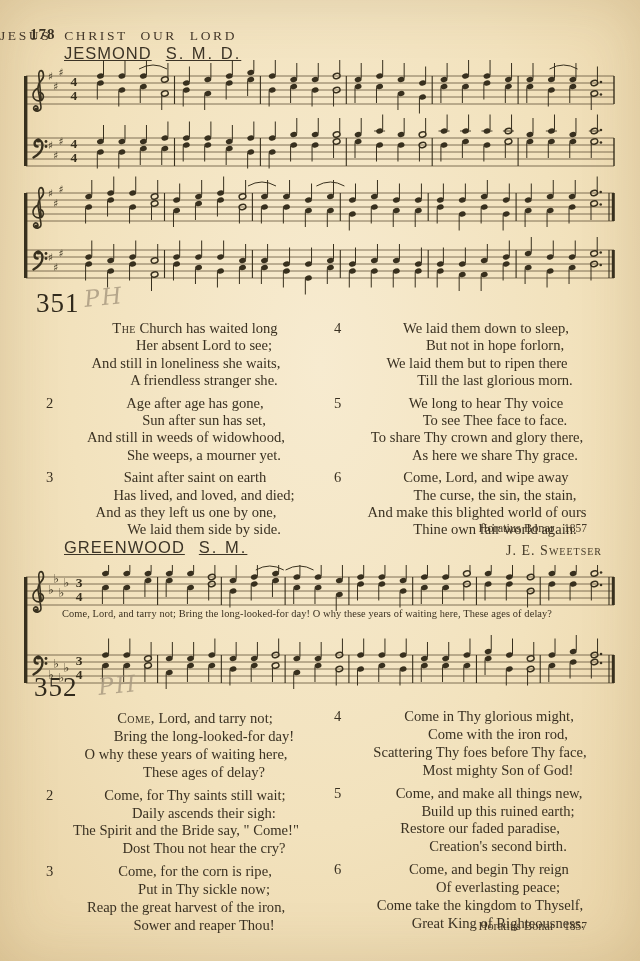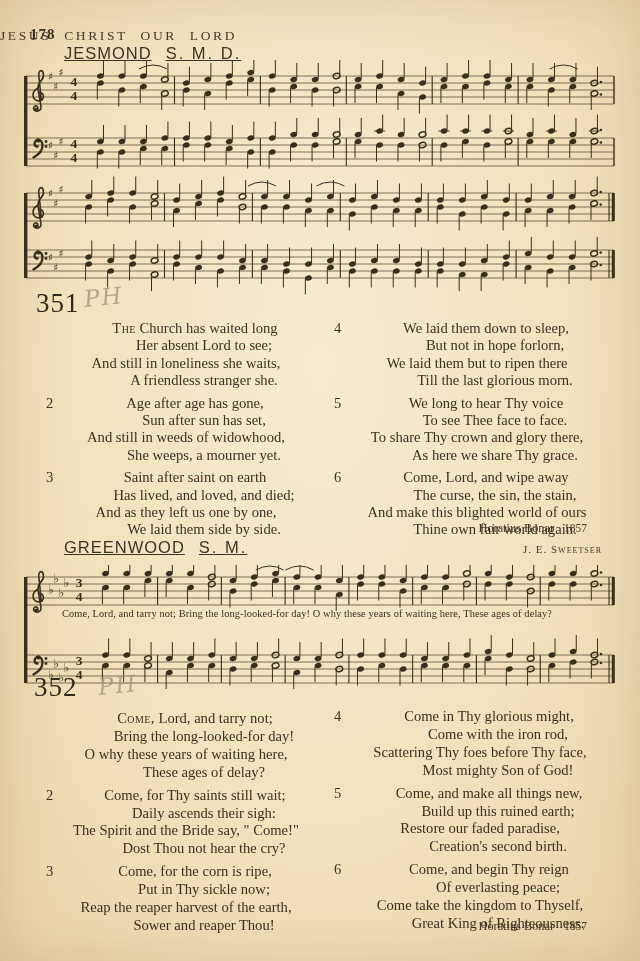--- a/index.html
+++ b/index.html
@@ -33,21 +33,21 @@
   .vline{white-space:nowrap;}
   .vline.n1{padding-left:18px;}
   .vline.n2,.vline.n4{padding-left:36px;}
   .vline.n3{padding-left:0;}
   .vnum{position:absolute;left:2px;top:0;}
   .sc{font-variant:small-caps;letter-spacing:.4px;}
   .credit{position:absolute;right:53px;font-size:12.3px;color:#453a28;}
   .credit .yr{margin-left:10px;font-size:11.5px;}
   .c351{top:521px;}
   .c352{top:919px;}
-  .composer{position:absolute;top:543px;right:38px;font-size:11px;font-variant:small-caps;letter-spacing:1px;color:#453a28;text-align:center;}
+  .composer{position:absolute;top:543px;right:38px;font-size:14px;font-variant:small-caps;letter-spacing:1px;color:#453a28;text-align:center;}
   .lyricline{position:absolute;top:608px;left:62px;width:545px;font-size:10.4px;letter-spacing:.1px;white-space:nowrap;color:#3a3020;}
 </style>
 </head>
 <body>
 
 <div class="page">
 
   <div class="hdr-num">178</div>
   <div class="hdr-title">JESUS CHRIST OUR LORD</div>
 
@@ -857,21 +857,21 @@
       </div>
       <div class="verse">
         <div class="vline n1"><span class="vnum">2</span>Come, for Thy saints still wait;</div>
         <div class="vline n2">Daily ascends their sigh:</div>
         <div class="vline n3">The Spirit and the Bride say, " Come!"</div>
         <div class="vline n4">Dost Thou not hear the cry?</div>
       </div>
       <div class="verse">
         <div class="vline n1"><span class="vnum">3</span>Come, for the corn is ripe,</div>
         <div class="vline n2">Put in Thy sickle now;</div>
-        <div class="vline n3">Reap the reaper harvest of the earth,</div>
+        <div class="vline n3">Reap the great harvest of the iron,</div>
         <div class="vline n4">Sower and reaper Thou!</div>
       </div>
     </div>
   <div class="verses v352R">
       <div class="verse">
         <div class="vline n1"><span class="vnum">4</span>Come in Thy glorious might,</div>
         <div class="vline n2">Come with the iron rod,</div>
         <div class="vline n3">Scattering Thy foes before Thy face,</div>
         <div class="vline n4">Most mighty Son of God!</div>
       </div>

